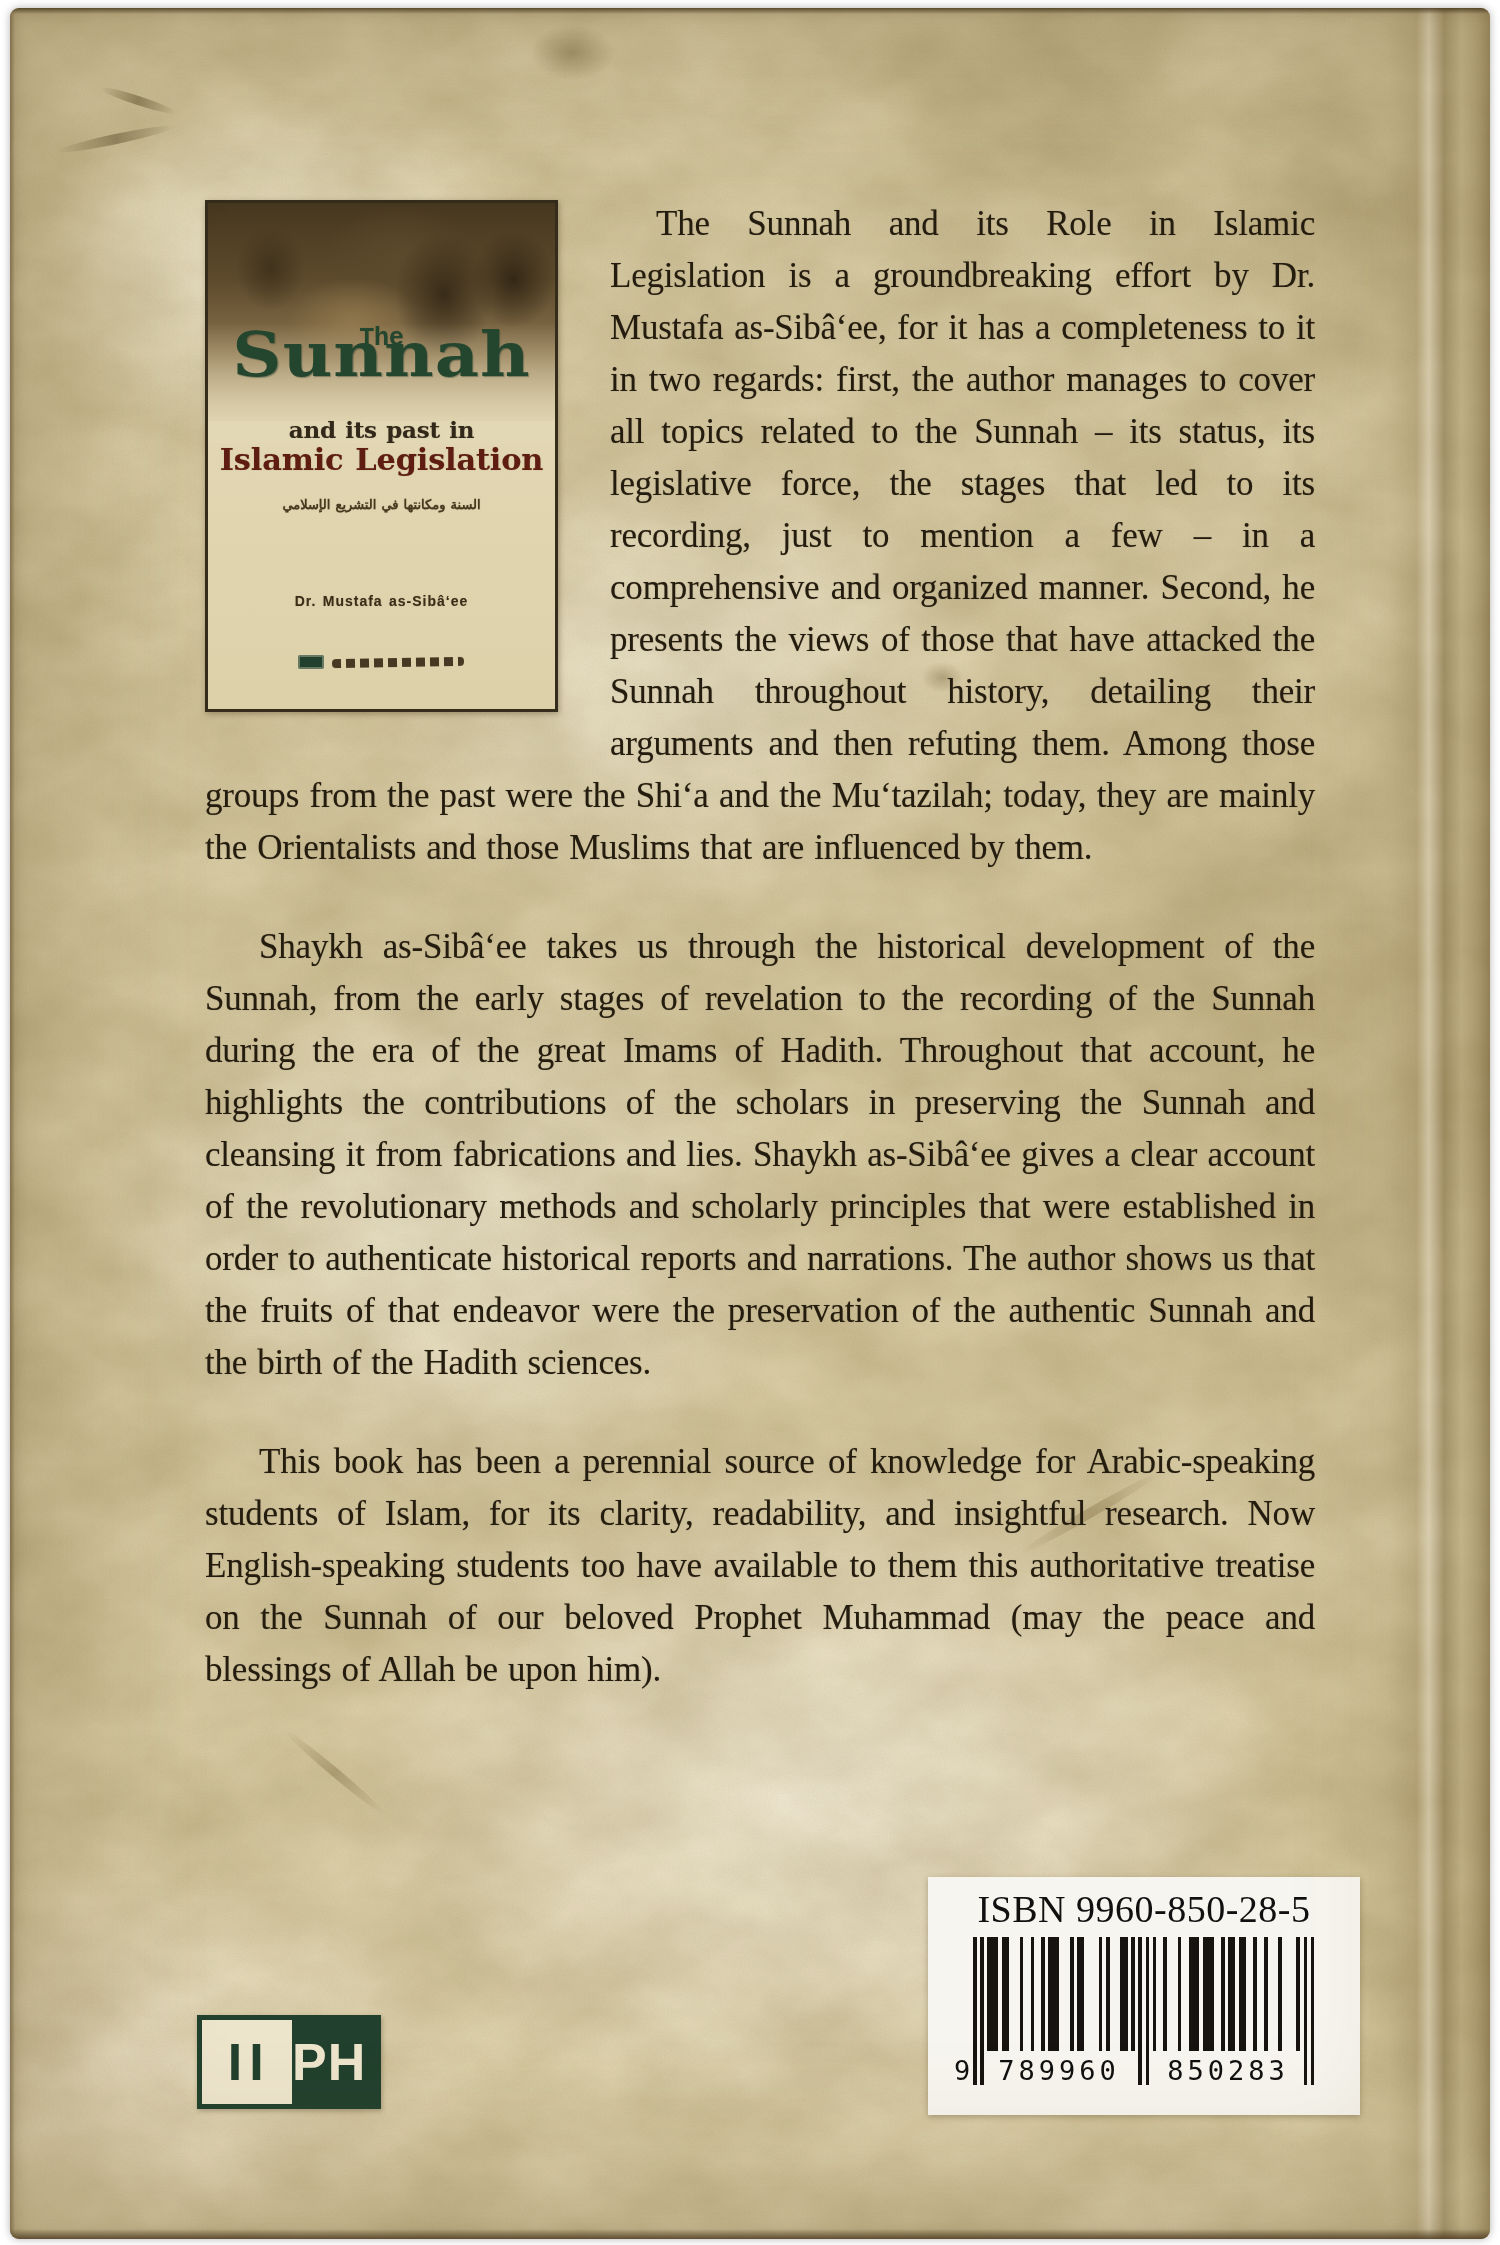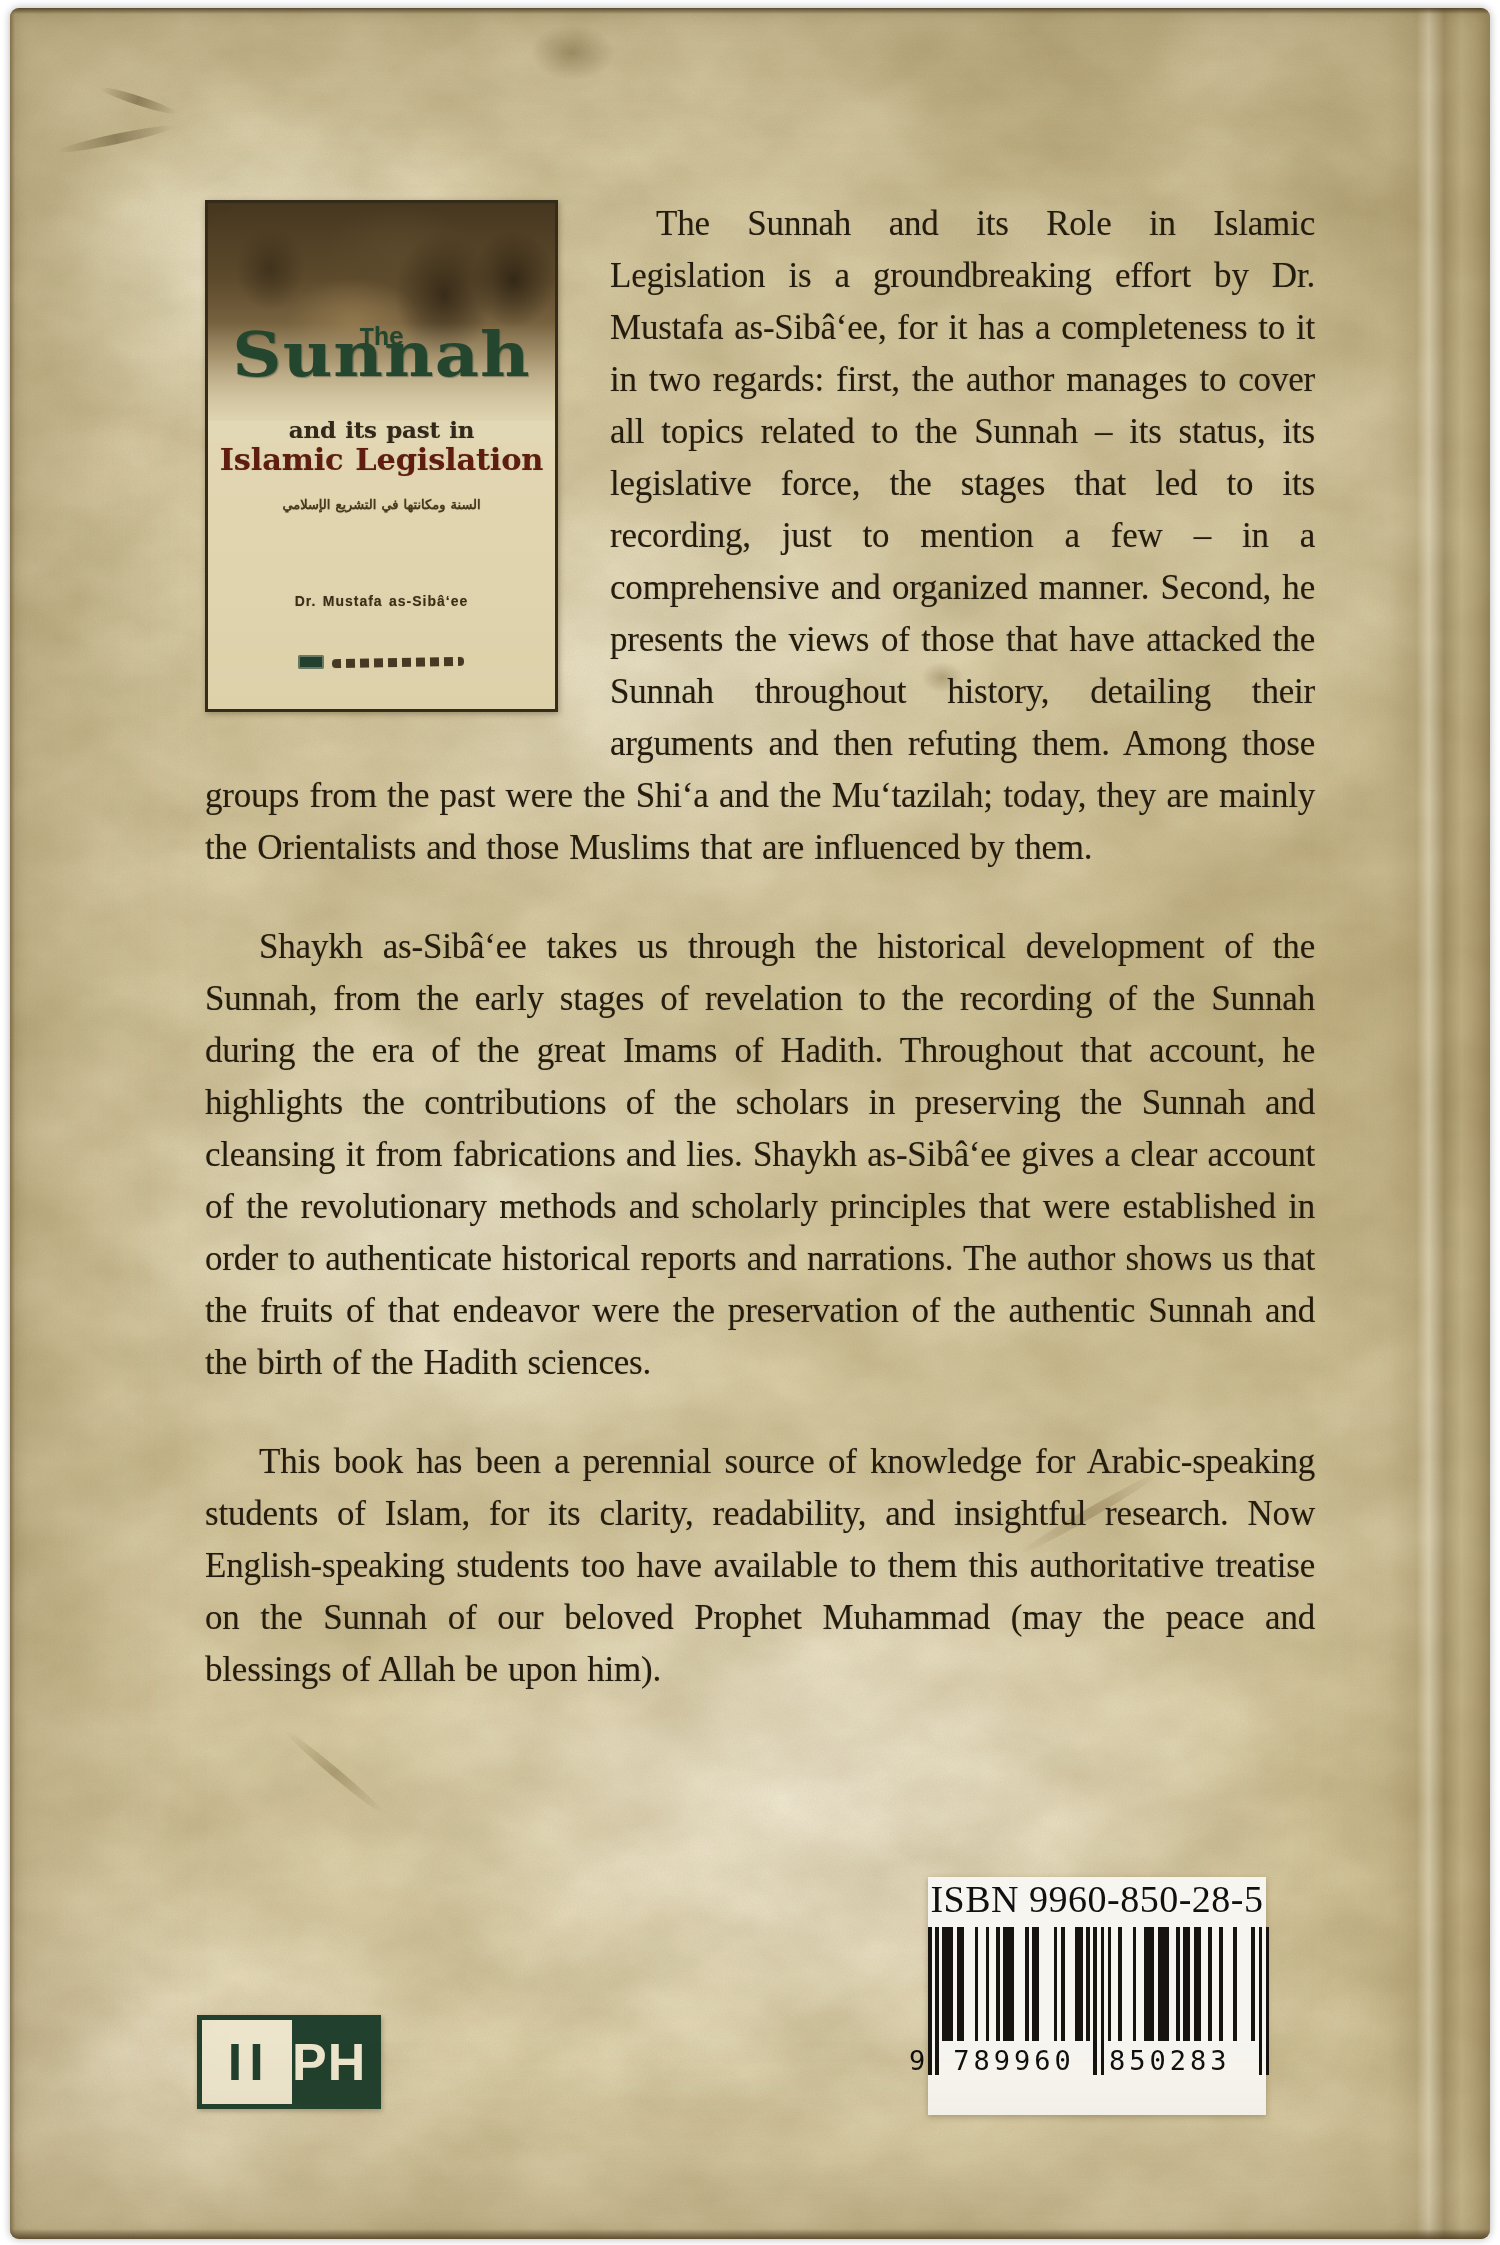--- a/index.html
+++ b/index.html
@@ -90,35 +90,35 @@
   .t-author{position:absolute;left:0;right:0;top:372px;text-align:center;font-size:14px;
       font-weight:bold;letter-spacing:1px;color:#3a2e18;font-family:"Liberation Sans",sans-serif;
       filter:blur(.3px)}
   .pub-row{position:absolute;left:90px;top:452px;display:flex;align-items:center;gap:8px}
   .pub-badge{width:26px;height:14px;background:var(--logo-green,#21402d);border-radius:2px;
       box-shadow:inset 0 0 0 2px rgba(235,228,200,.35)}
   .pub-dashes{width:132px;height:9px;border-radius:4px;transform:rotate(-1deg);filter:blur(.3px);
       background:repeating-linear-gradient(90deg,#473823 0 9px,transparent 9px 14px)}
 
   
-  .isbn-label{position:absolute;left:918px;top:1869px;width:338px;height:238px;
+  .isbn-label{position:absolute;left:918px;top:1869px;width:432px;height:238px;
       background:var(--label-bg,#f7f5ef);box-shadow:0 2px 6px rgba(80,62,30,.35);
-      }
+      padding-top:10px}
   .isbn-text{text-align:center;font-size:38px;color:#101010;letter-spacing:.5px;
       font-family:"Liberation Serif",serif}
   .barcode{position:relative;width:342px;margin:6px auto 0;height:150px}
   .bars{display:flex;align-items:flex-start;height:150px}
   .module{width:3.6px;height:114px;flex:0 0 3.6px}
   .module.bar{background:var(--bar-ink,#171310)}
   .module.bar.guard{height:148px}
   .barcode-digits{position:absolute;left:0;right:0;bottom:0;height:34px;
       font-family:"DejaVu Sans Mono",monospace;font-size:27px;color:#101010}
   .d9{position:absolute;left:-19px;bottom:1px}
   .dL{position:absolute;left:12px;width:148px;text-align:center;bottom:1px;letter-spacing:4px}
-  .dR{position:absolute;left:181px;width:148px;text-align:left;bottom:1px;letter-spacing:4px}
+  .dR{position:absolute;left:181px;width:148px;text-align:center;bottom:1px;letter-spacing:4px}
 
   
   .iiph{position:absolute;left:187px;top:2007px;width:184px;height:94px;
       border:5px solid var(--logo-green,#21402d);display:flex;overflow:hidden;
       box-shadow:1px 2px 5px rgba(70,55,25,.35)}
   .iiph .half-light{flex:0 0 52%;background:#ece4cb;display:flex;align-items:center;justify-content:center}
   .iiph .half-dark{flex:1;background:var(--logo-green,#21402d);display:flex;align-items:center;justify-content:center}
   .iiph span{font-family:"Liberation Sans",sans-serif;font-weight:bold;font-size:52px;line-height:1}
   .logo-ii{color:var(--logo-green,#21402d);letter-spacing:7px;margin-left:4px}
   .logo-ph{color:#ece4cb;letter-spacing:1px;margin-left:-10px}

